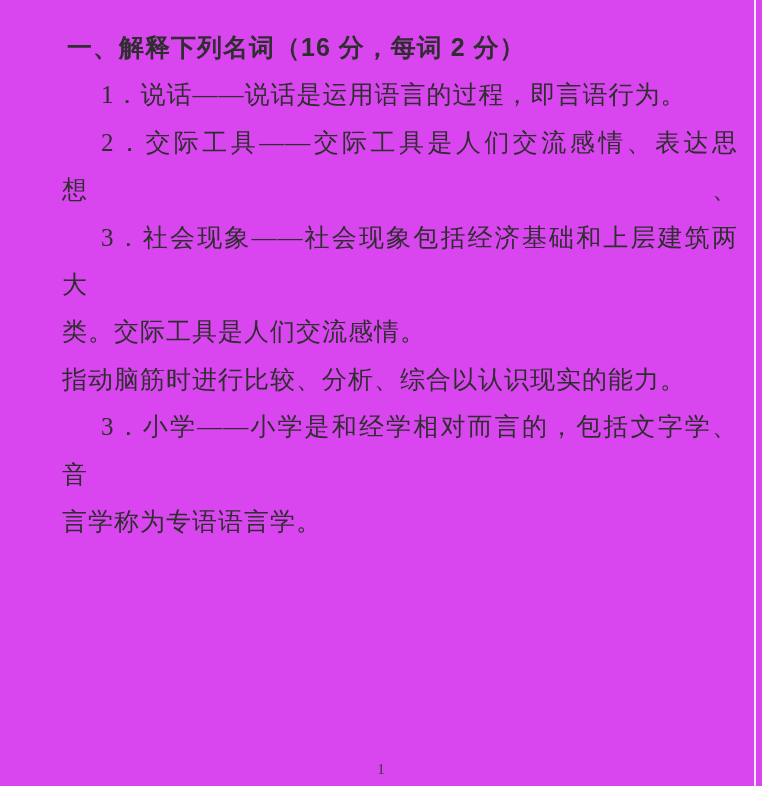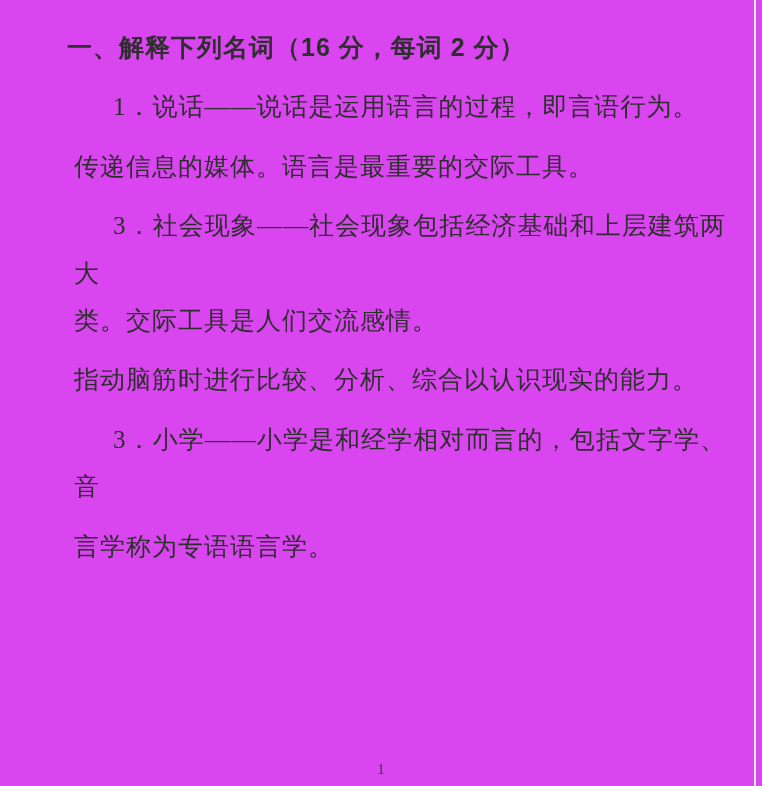--- a/index.html
+++ b/index.html
@@ -25,21 +25,21 @@
     line-height: 47.4px;
     letter-spacing: 1px;
   }
   .heading {
     font-family: "Liberation Sans", "DejaVu Sans", sans-serif;
     font-weight: 700;
     margin-left: 5px;
     white-space: nowrap;
   }
   .para {
-    margin: 12px;
+    margin: 0;
   }
   .line {
     text-align: left;
   }
   .line.full {
     text-align: justify;
     text-align-last: justify;
   }
   .line.first {
     text-indent: 39px;
@@ -67,21 +67,21 @@
 <body>
 
 <div class="page">
   <div class="content">
     <div class="heading">一、解释下列名词（16 分，每词 2 分）</div>
     <div>
         <div class="para">
           <div class="line first">1．说话——说话是运用语言的过程，即言语行为。</div>
         </div>
         <div class="para">
-          <div class="line">传递信息的媒体。语言是最重要的交际工具。</div>
+          <div class="line first full">2．交际工具——交际工具是人们交流感情、表达思想、</div>
         </div>
         <div class="para">
           <div class="line first full">3．社会现象——社会现象包括经济基础和上层建筑两大</div>
           <div class="line">类。交际工具是人们交流感情。</div>
         </div>
         <div class="para">
           <div class="line">指动脑筋时进行比较、分析、综合以认识现实的能力。</div>
         </div>
         <div class="para">
           <div class="line first full">3．小学——小学是和经学相对而言的，包括文字学、音</div>

